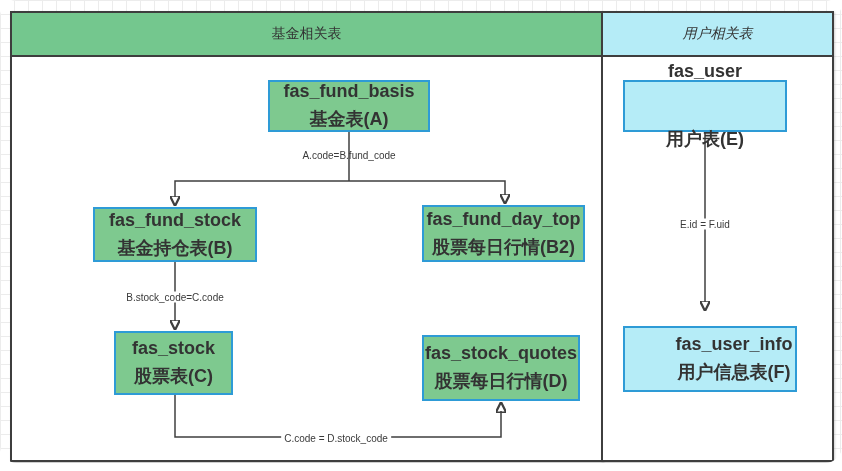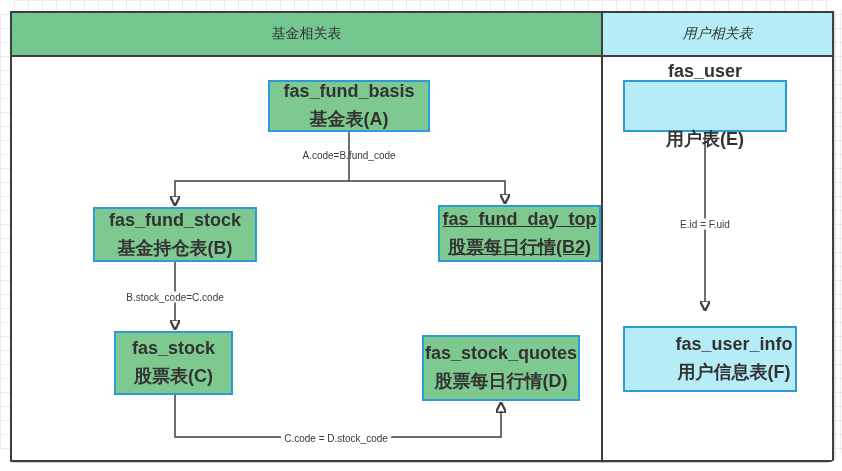--- a/index.html
+++ b/index.html
@@ -47,21 +47,21 @@
     font-size:18px;font-weight:bold;line-height:1.55;
     text-align:center;
     color:var(--text,#333);
     cursor:default;
   }
   .node.green{background:var(--fund-node-fill,#7ec98f);}
   .node.cyan{background:var(--user-fill,#b5ecf7);}
 
   #node-a{left:268px;top:80px;width:162px;height:52px;}
   #node-b{left:93px;top:207px;width:164px;height:55px;}
-  #node-b2{left:438px;top:205px;width:163px;height:57px;text-decoration:underline;}
+  #node-b2{left:422px;top:205px;width:163px;height:57px;}
   #node-c{left:114px;top:331px;width:119px;height:64px;}
   #node-d{left:422px;top:335px;width:158px;height:66px;}
   #node-e{left:623px;top:80px;width:164px;height:52px;gap:40px;}
   #node-f{left:623px;top:326px;width:174px;height:66px;padding-left:48px;}
 
   svg.connectors{position:absolute;left:0;top:0;pointer-events:none;}
   svg.connectors path{stroke:var(--connector,#3f3f3f);stroke-width:1.5;fill:none;}
 
   .rel-label{
     position:absolute;

